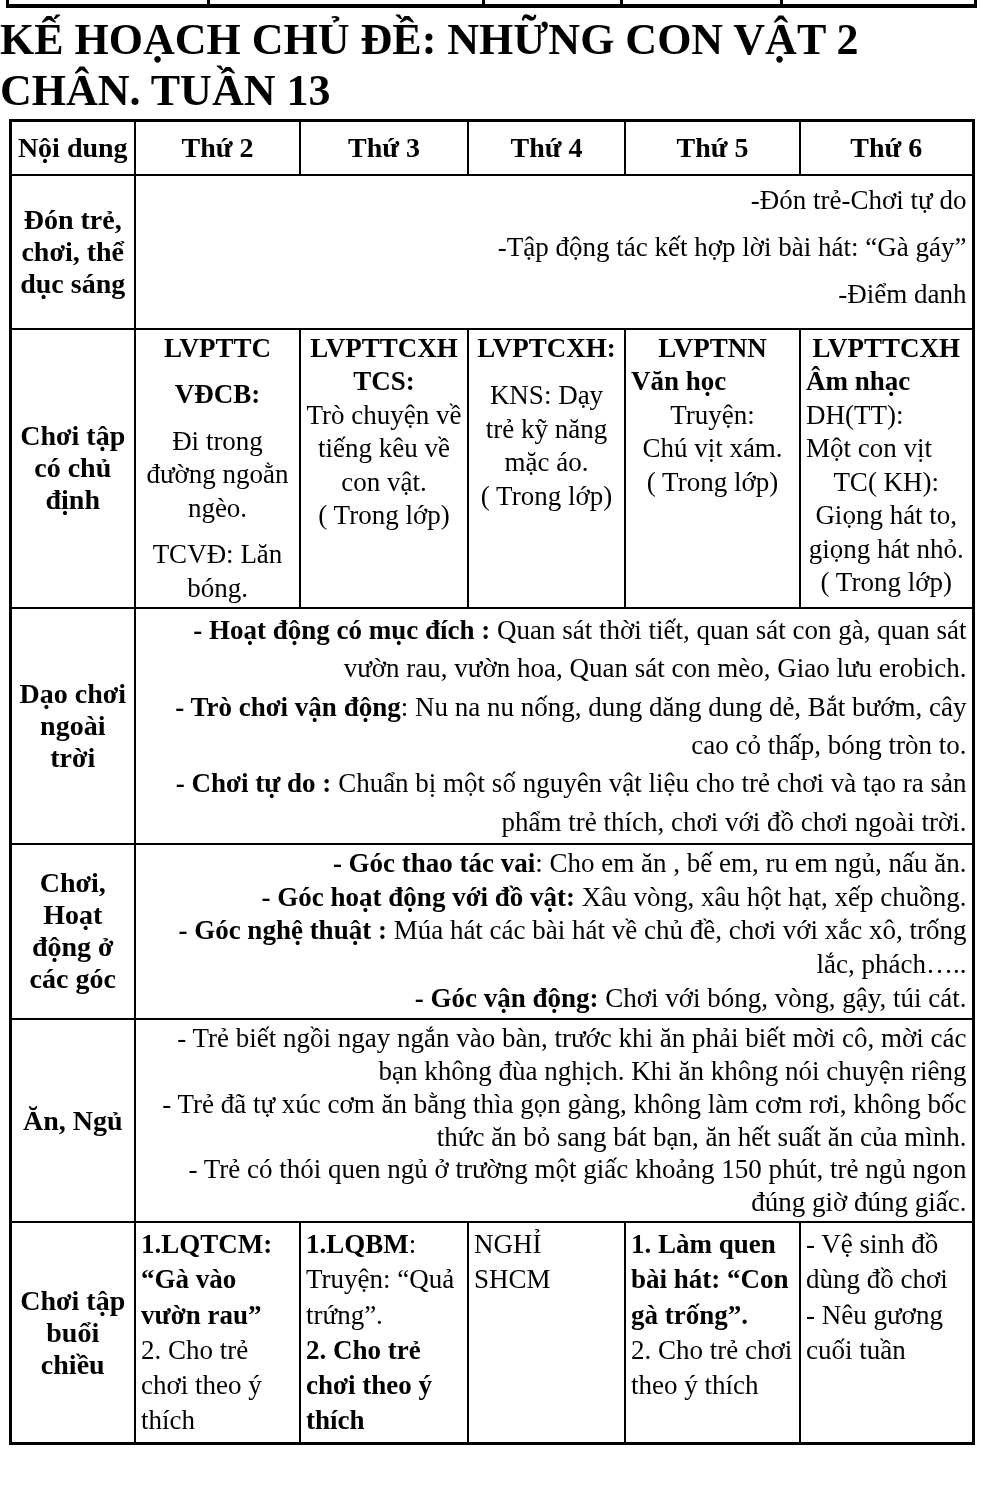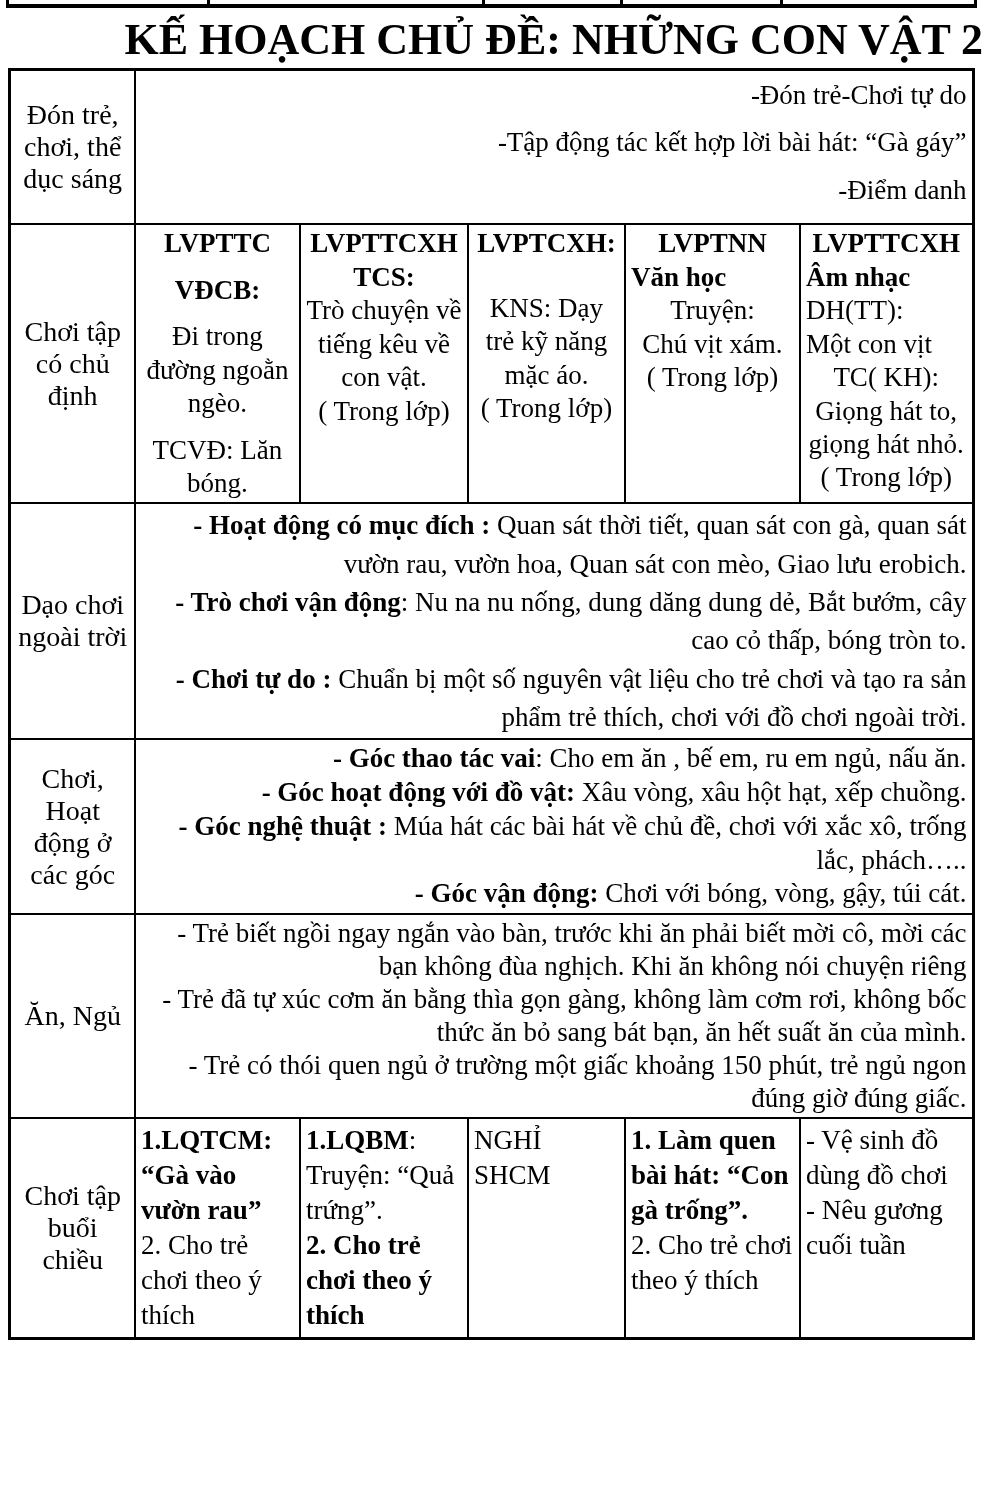--- a/index.html
+++ b/index.html
@@ -25,40 +25,40 @@
     width: 971px; height: 8px;
     border-bottom: 4px solid #000;
   }
   .top-strip i {
     position: absolute;
     top: 0; width: 3px; height: 8px;
     background: #000;
   }
 
   
-  .doc-head { padding-top: 14px; text-align: right; line-height: 1.16; }
+  .doc-head { padding-top: 14px; text-align: left; line-height: 1.16; }
   .title-line { font-size: 44px; font-weight: bold; }
   .subtitle   { font-size: 39px; margin-top: 3px; }
   .teachers   { font-size: 40px; margin-top: 1px; }
 
   
   table.plan {
     width: 963px;
     margin: 3px auto 0 auto;
     border-collapse: collapse;
     table-layout: fixed;
     border: 3px solid #000;
   }
   table.plan th, table.plan td {
     border: 2px solid #000;
     padding: 2px 5px;
     overflow: hidden;
   }
   th.colh { font-size: 28px; font-weight: bold; text-align: center; height: 54px; }
-  td.lbl  { font-size: 28px; font-weight: normal; text-align: center; vertical-align: middle; padding: 0 3px; }
+  td.lbl  { font-size: 28px; font-weight: bold; text-align: center; vertical-align: middle; padding: 0 3px; }
 
   tr.r-a > td { height: 133px; }
   tr.r-b > td { height: 264px; }
   tr.r-c > td { height: 193px; }
   tr.r-d > td { height: 168px; }
   tr.r-e > td { height: 199px; }
   tr.r-f > td { height: 213px; }
 
   p { margin: 0; }
   .b { font-weight: bold; }
@@ -67,54 +67,63 @@
   
   td.span-cell { font-size: 27px; text-align: right; vertical-align: middle; padding: 2px 8px; }
   tr.r-a td.span-cell p { line-height: 1.2; margin: 6px 0 15px 0; }
   tr.r-c td.span-cell p { line-height: 1.42; }
   tr.r-d td.span-cell p { line-height: 1.25; }
   tr.r-e td.span-cell p { line-height: 1.22; }
 
   
   td.day { font-size: 27px; text-align: center; vertical-align: top; line-height: 1.24; padding: 4px 4px; }
   td.day p.gap  { margin-top: 13px; }
-  td.day p.gap2 { margin-top: 31px; }
+  td.day p.gap2 { margin-top: 14px; }
   td.day p.left { text-align: left; }
 
   tr.r-f td.day { text-align: left; line-height: 1.3; padding: 4px 5px; }
 </style>
 </head>
 <body>
 
 <div class="page">
 
   <div class="top-strip">
     <i style="left:0px"></i>
     <i style="left:201px"></i>
     <i style="left:476px"></i>
     <i style="left:614px"></i>
     <i style="left:774px"></i>
     <i style="left:968px"></i>
   </div>
 
   <div class="doc-head">
     <div class="title-line">KẾ HOẠCH CHỦ ĐỀ: NHỮNG CON VẬT 2</div>
+    <div class="title-line">CHÂN. TUẦN 13</div>
   </div>
 
   <table class="plan">
     <colgroup>
       <col style="width:125px">
         <col style="width:165px">
         <col style="width:168px">
       <col style="width:157px">
         <col style="width:175px">
         <col style="width:173px">
     </colgroup>
 
     <tbody>
+        <tr>
+      <th class="colh">Nội dung</th>
+      <th class="colh">Thứ 2</th>
+      <th class="colh">Thứ 3</th>
+      <th class="colh">Thứ 4</th>
+      <th class="colh">Thứ 5</th>
+      <th class="colh">Thứ 6</th>
+    </tr>
 
     <tr class="r-a">
       <td class="lbl">Đón trẻ, chơi, thể dục sáng</td>
       <td class="span-cell" colspan="5">
         <p>-Đón trẻ-Chơi tự do</p>
         <p>-Tập động tác kết hợp lời bài hát: “Gà gáy”</p>
         <p>-Điểm danh</p>
       </td>
     </tr>
 

